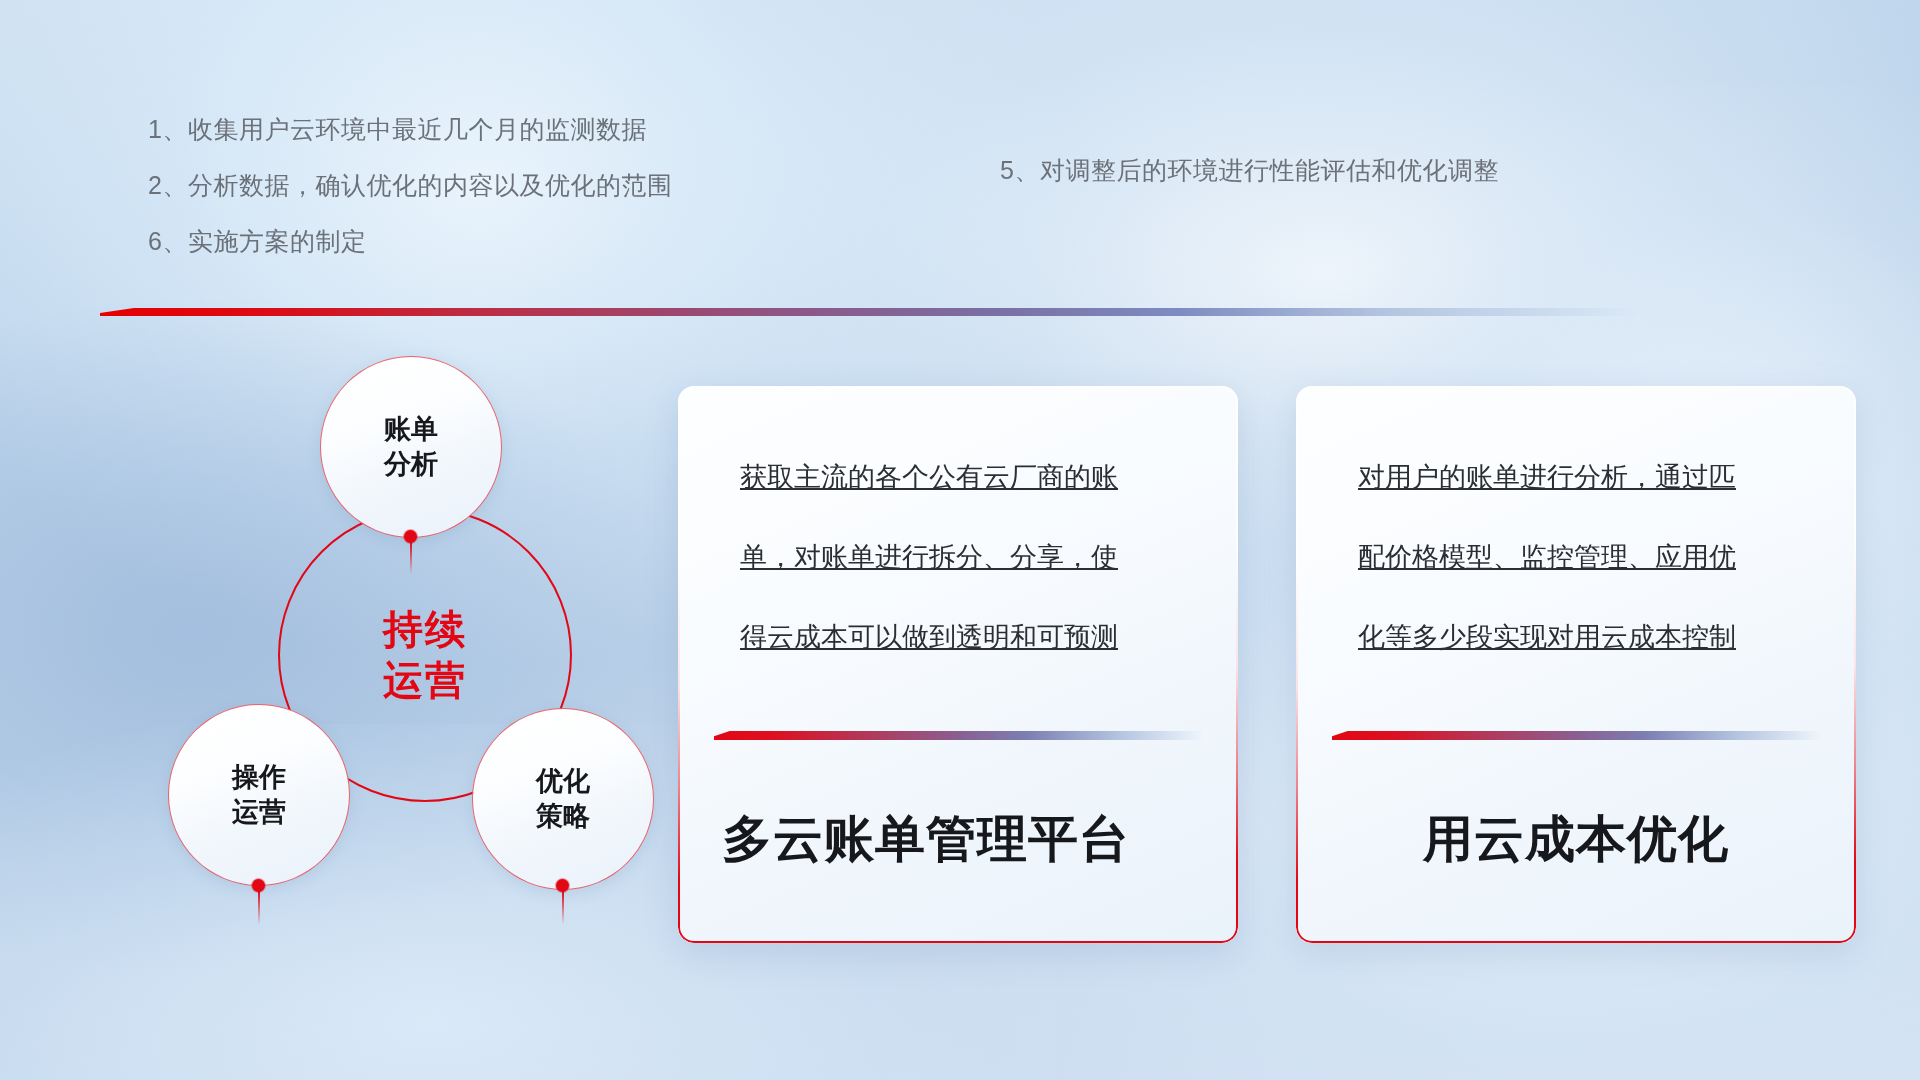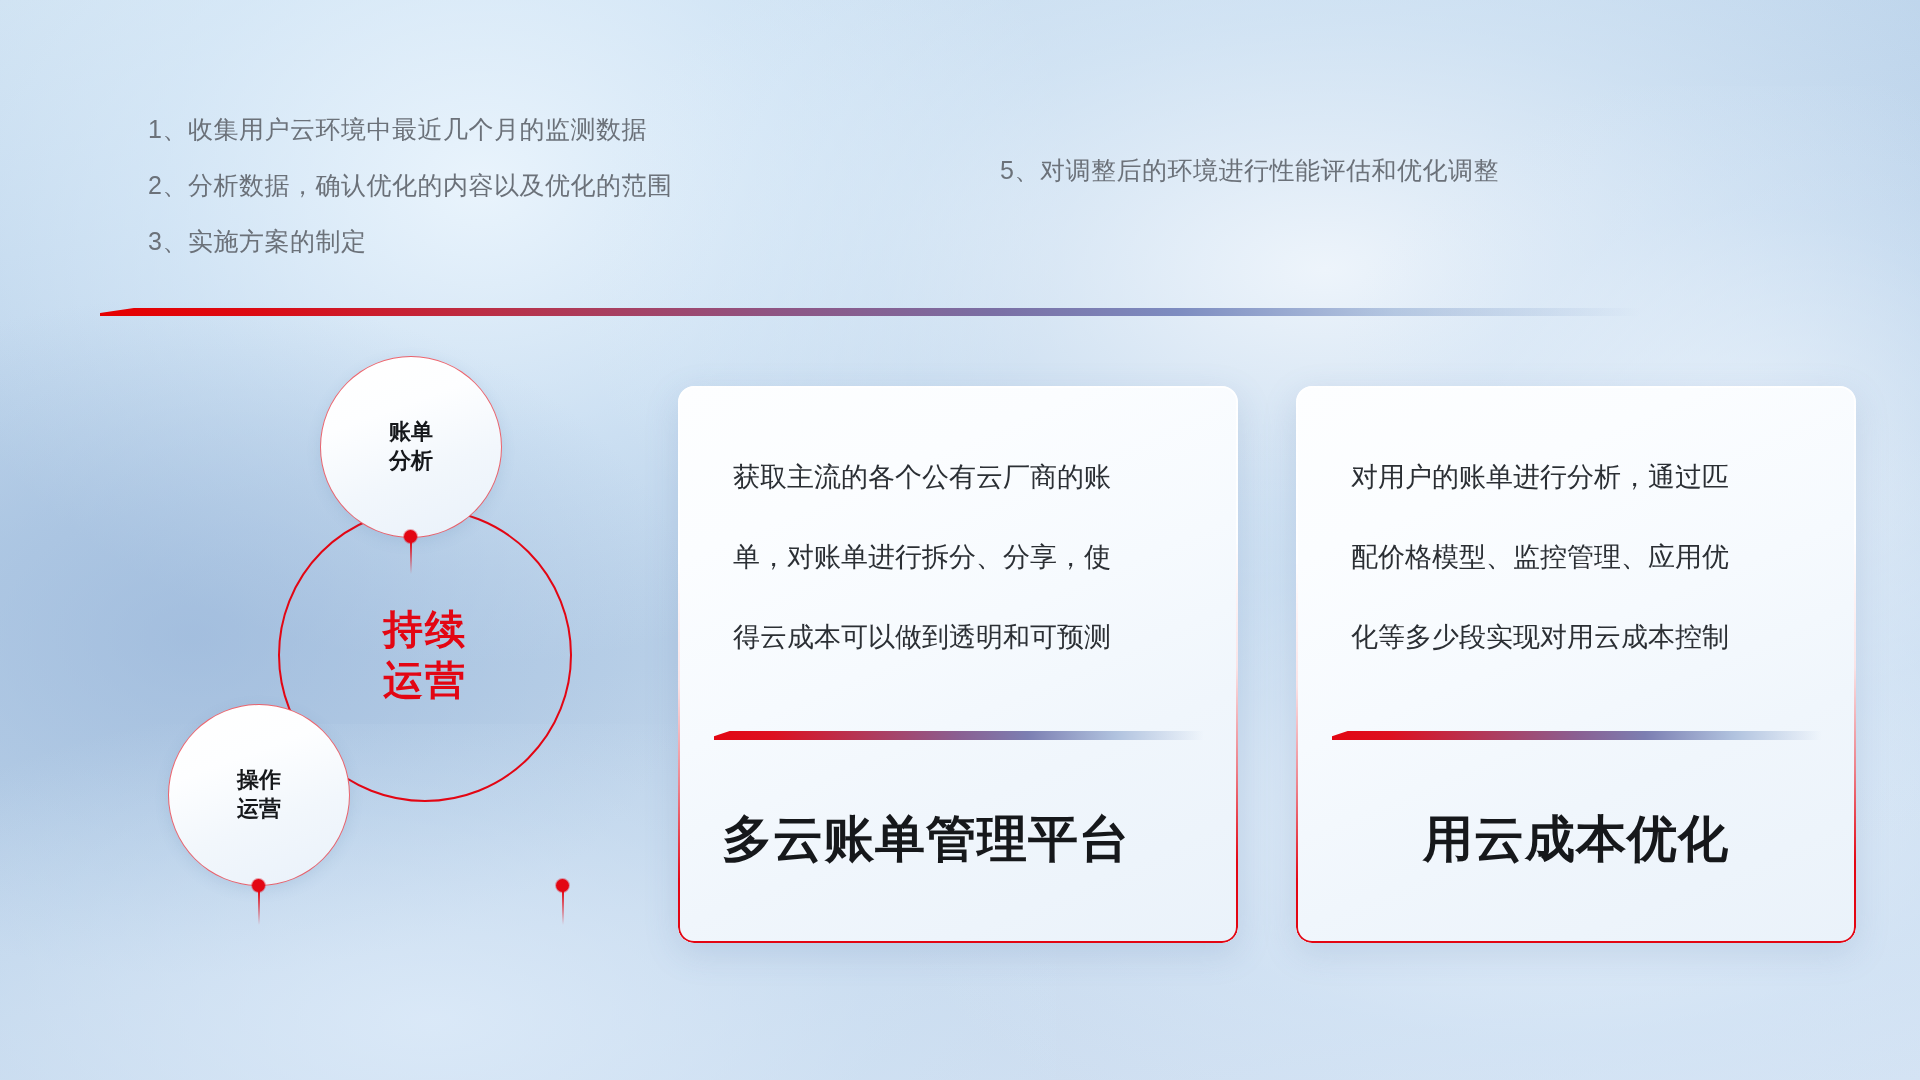--- a/index.html
+++ b/index.html
@@ -142,21 +142,21 @@
     border: 1.6px solid rgba(227,6,19,0.62);
     background:
       linear-gradient(160deg, #ffffff 0%, #fdfeff 32%, #f2f7fc 62%, #e9f1fa 100%);
     box-shadow: 0 4px 14px rgba(90,130,175,0.16);
     display: flex;
     flex-direction: column;
     align-items: center;
     justify-content: center;
     color: #16181b;
     font-weight: bold;
-    font-size: 22px;
+    font-size: 27px;
     line-height: 1.30;
     text-align: center;
   }
   .bubble-top {
     left: 224px; top: 8px;
     width: 182px; height: 182px;
   }
   .bubble-left {
     left: 72px; top: 356px;
     width: 182px; height: 182px;
@@ -253,22 +253,23 @@
   .card-body {
     position: absolute;
     left: 54px;
     right: 48px;
     top: 78px;
     color: #2b2f34;
     font-size: 27px;
     line-height: 1;
   }
   .card-body p {
-    margin: 0 0 53px 1px;
+    margin: 0 0 53px 8px;
     white-space: nowrap;
+    text-decoration: underline;
   }
   .card-body p:last-child { margin-bottom: 0; }
 
   .card-rule {
     position: absolute;
     left: 36px;
     width: 490px;
     top: 345px;
     height: 9px;
   }
@@ -310,21 +311,21 @@
   <div class="bg-glow-1"></div>
   <div class="bg-glow-2"></div>
   <div class="bg-glow-3"></div>
   <div class="bg-glow-4"></div>
   <div class="bg-glow-5"></div>
   <div class="bg-glow-6"></div>
 
   <div class="steps steps-left">
     <div class="step-line">1、收集用户云环境中最近几个月的监测数据</div>
     <div class="step-line">2、分析数据，确认优化的内容以及优化的范围</div>
-    <div class="step-line">3、实施方案的制定</div>
+    <div class="step-line">6、实施方案的制定</div>
   </div>
 
   <div class="steps steps-right">
     <div class="step-line">5、对调整后的环境进行性能评估和优化调整</div>
   </div>
 
   <div class="divider-wrap">
     <div class="divider-main"></div>
   </div>
 
@@ -340,20 +341,24 @@
     <div class="bubble bubble-top">
       <span>账单</span>
       <span>分析</span>
     </div>
 
     <div class="bubble bubble-left">
       <span>操作</span>
       <span>运营</span>
     </div>
 
+    <div class="bubble bubble-right">
+      <span>优化</span>
+      <span>策略</span>
+    </div>
 
     <div class="dot dot-top"></div>
     <div class="dot dot-left"></div>
     <div class="dot dot-right"></div>
 
     <div class="tail tail-top"></div>
     <div class="tail tail-left"></div>
     <div class="tail tail-right"></div>
   </div>
 

